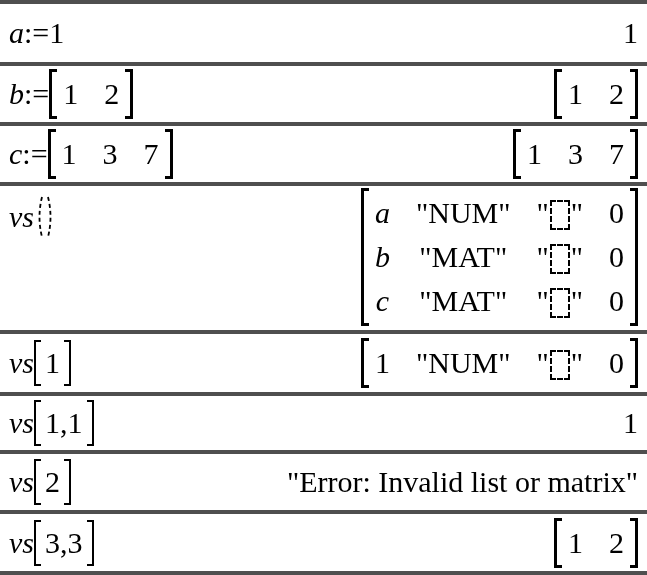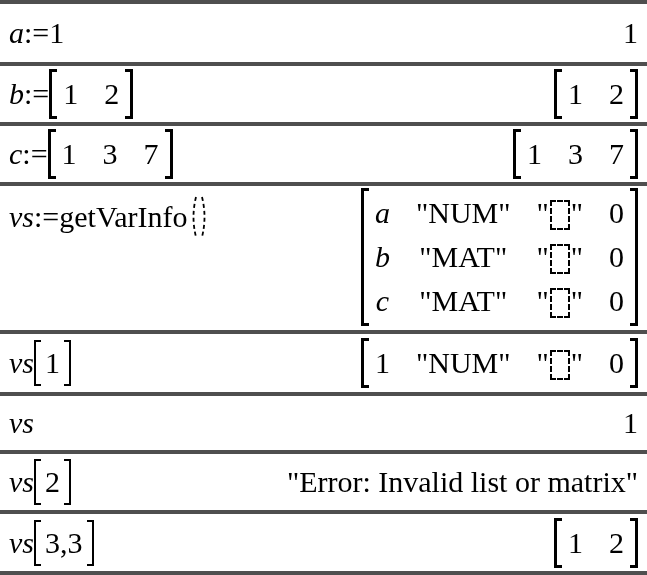--- a/index.html
+++ b/index.html
@@ -126,21 +126,20 @@
               <span class="tk">7</span>
             </span>
           </span>
           <span class="mb mb-r"></span>
         </span>
       </div>
   </div>
   <div class="row">
     <div class="in">
         <span class="tk-var">vs</span>
-        <span class="tk">:=getVarInfo</span>
         <svg width="22" height="46" class="eparens">
           <path d="M8,3 Q3,23 8,43" fill="none" stroke="#000" stroke-width="1.8" stroke-dasharray="4 3"></path>
           <path d="M14,3 Q19,23 14,43" fill="none" stroke="#000" stroke-width="1.8" stroke-dasharray="4 3"></path>
         </svg>
       </div>
     <div class="out">
         <span class="matrix">
           <span class="mb mb-l"></span>
           <span class="mcells" style="grid-template-columns: repeat(4, auto);">
             <span class="mcell">
@@ -210,20 +209,25 @@
               <span class="tk">0</span>
             </span>
           </span>
           <span class="mb mb-r"></span>
         </span>
       </div>
   </div>
   <div class="row">
     <div class="in">
         <span class="tk-var">vs</span>
+        <span class="idx">
+          <span class="mb mb-l"></span>
+          <span class="content">1,1</span>
+          <span class="mb mb-r"></span>
+        </span>
       </div>
     <div class="out">
         <span class="tk">1</span>
       </div>
   </div>
   <div class="row">
     <div class="in">
         <span class="tk-var">vs</span>
         <span class="idx">
           <span class="mb mb-l"></span>

